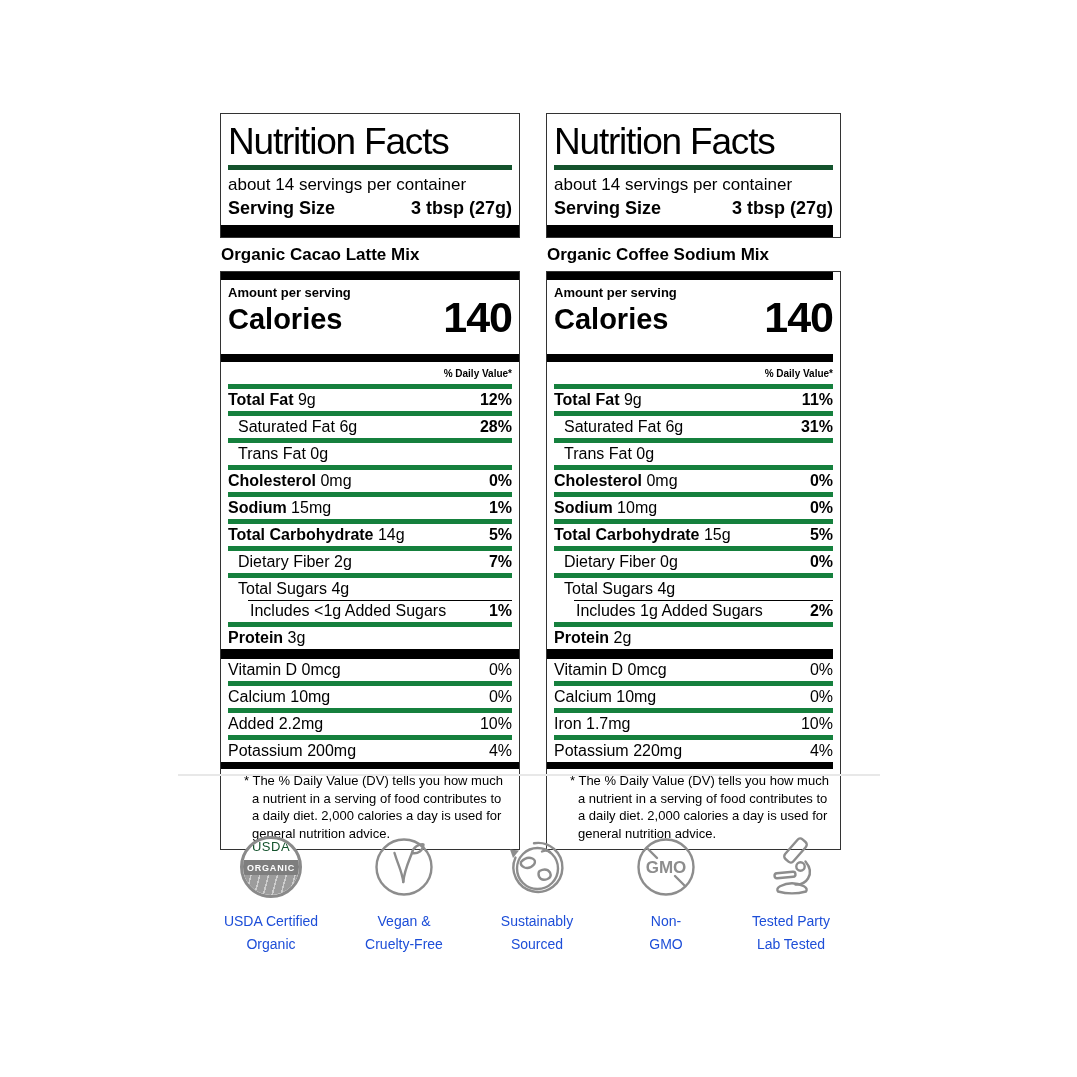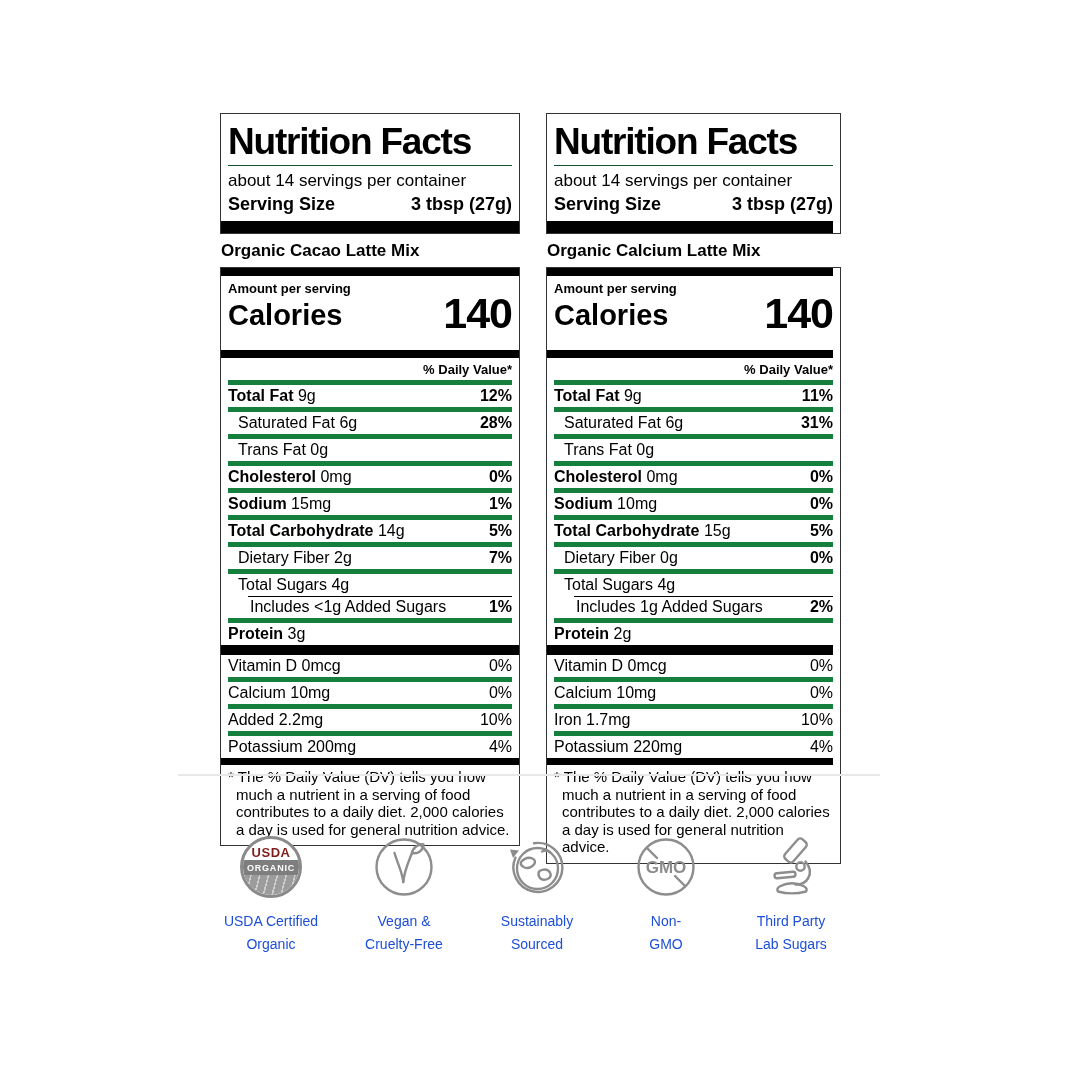--- a/index.html
+++ b/index.html
@@ -12,59 +12,59 @@
   .label-0{width:300px;}
   .label-1{width:295px;}
   .nf-box{border:1.5px solid #333;background:#fff;box-sizing:border-box;padding:0 7px;}
   .bar{background:#000;margin:0 -7px;}
   .label-1 .bar{margin-right:0;}
   .bar-12{height:12px;}
   .bar-8{height:8px;}
   .bar-10{height:10px;}
   .bar-7{height:7px;}
 
-  .nf-title{font-size:37px;font-weight:bold;letter-spacing:-1.2px;line-height:46px;padding-top:5px;
-            border-bottom:1px solid #14532d;white-space:nowrap;}
+  .nf-title{font-size:37px;font-weight:normal;letter-spacing:-1.2px;line-height:46px;padding-top:5px;
+            border-bottom:5px solid #14532d;white-space:nowrap;}
   .nf-servings{font-size:17px;line-height:23px;padding-top:3px;}
   .nf-serving-size{display:flex;justify-content:space-between;font-size:18px;font-weight:bold;
                    line-height:24px;padding-bottom:5px;}
   .product-name{font-size:17px;font-weight:bold;line-height:20px;margin:7px 0 6px 1px;}
 
   .amount-per-serving{font-size:13px;font-weight:bold;line-height:15px;padding-top:5px;}
   .calories-row{display:flex;justify-content:space-between;align-items:flex-end;margin-top:-2px;padding-bottom:18px;}
   .calories-label{font-size:29px;font-weight:bold;line-height:34px;}
   .calories-value{font-size:43px;font-weight:bold;line-height:38px;letter-spacing:-1px;}
-  .dv-header{font-size:13px;font-weight:bold;text-align:right;line-height:19px;padding:2px 0 1px;}
+  .dv-header{font-size:10px;font-weight:bold;text-align:right;line-height:19px;padding:2px 0 1px;}
 
   .nf-row{display:flex;justify-content:space-between;font-size:16px;line-height:20px;
           padding:1px 0;border-top:5px solid #15803d;}
   .nf-row.no-top{border-top:none;}
   .nf-row .b, .b{font-weight:bold;}
   .ind1{padding-left:10px;}
   .ind2{padding-left:22px;}
   .div-ind{border-top:none;position:relative;}
   .div-ind::before{content:"";position:absolute;left:20px;right:0;top:0;height:1px;background:#000;}
   .row-left{white-space:nowrap;}
   .row-dv{white-space:nowrap;}
 
-  .footnote{font-size:15px;line-height:17.5px;padding:3px 0 7px 8px;text-indent:-8px;}
+  .footnote{font-size:13px;line-height:17.5px;padding:3px 0 7px 8px;text-indent:-8px;margin-left:16px;}
 
   
   .separator{position:absolute;left:178px;top:774px;width:702px;height:2px;background:#e8e8e8;}
 
   
   .badge{position:absolute;top:836px;width:140px;text-align:center;}
   .badge-icon{width:62px;height:62px;margin:0 auto;display:block;}
   .badge-text{margin-top:12px;font-size:14px;line-height:23px;color:#1d4ed8;}
 
   
   .usda-seal{width:62px;height:62px;border-radius:50%;border:3px solid #8a8a8a;overflow:hidden;
              background:#fff;box-sizing:border-box;margin:0 auto;}
-  .usda-top{height:38%;display:flex;align-items:flex-end;justify-content:center;
-            font-weight:bold;font-size:13px;letter-spacing:.5px;color:#7f1d1d;}
+  .usda-top{height:38%;display:flex;align-items:flex-start;justify-content:center;
+            font-weight:normal;font-size:13px;letter-spacing:.5px;color:#14532d;}
   .usda-band{background:#7e7e7e;color:#fff;font-weight:bold;font-size:9px;letter-spacing:.8px;
              text-align:center;padding:2.5px 0 2px;}
   .usda-field{height:100%;background:#9c9c9c;
               background-image:repeating-linear-gradient(105deg,rgba(255,255,255,0) 0 7px,rgba(255,255,255,.5) 7px 8.5px);}
 </style>
 </head>
 <body>
 
 <div class="canvas">
 
@@ -159,21 +159,21 @@
     <div class="label label-1">
       <div class="nf-box">
         <div class="nf-title">Nutrition Facts</div>
         <div class="nf-servings">about 14 servings per container</div>
         <div class="nf-serving-size">
           <span>Serving Size</span>
           <span>3 tbsp (27g)</span>
         </div>
         <div class="bar bar-12"></div>
       </div>
-      <div class="product-name">Organic Calcium Latte Mix</div>
+      <div class="product-name">Organic Coffee Sodium Mix</div>
       <div class="nf-box">
         <div class="bar bar-8"></div>
         <div class="amount-per-serving">Amount per serving</div>
         <div class="calories-row">
           <span class="calories-label">Calories</span>
           <span class="calories-value">140</span>
         </div>
         <div class="bar bar-8"></div>
         <div class="dv-header">% Daily Value*</div>
         <div>
@@ -311,18 +311,18 @@
     <svg class="badge-icon" viewBox="0 0 62 62">
       <g stroke="#8d8d8d" stroke-width="2.4" fill="none" stroke-linecap="round" stroke-linejoin="round">
         <rect x="30" y="1.5" width="11" height="26" rx="3.5" transform="rotate(41 35.5 14.5)"></rect>
         <circle cx="40.5" cy="30.5" r="4.2"></circle>
         <path d="M45.5 25.5 q7.5 9 2.5 17 q-4 6.5 -12.5 6"></path>
         <rect x="14.5" y="36.5" width="21" height="5" rx="2.5" transform="rotate(-5 25 39)"></rect>
         <path d="M18 55.5 q-2 -3 2 -5.2 q12 -6 24 0 q4 2.2 2 5.2 q-14 3.8 -28 0 z"></path>
       </g>
     </svg>
     <div class="badge-text">
-      <div>Third Party</div>
-      <div>Lab Sugars</div>
+      <div>Tested Party</div>
+      <div>Lab Tested</div>
     </div>
   </div>
 
 </div>
 
 </body></html>

